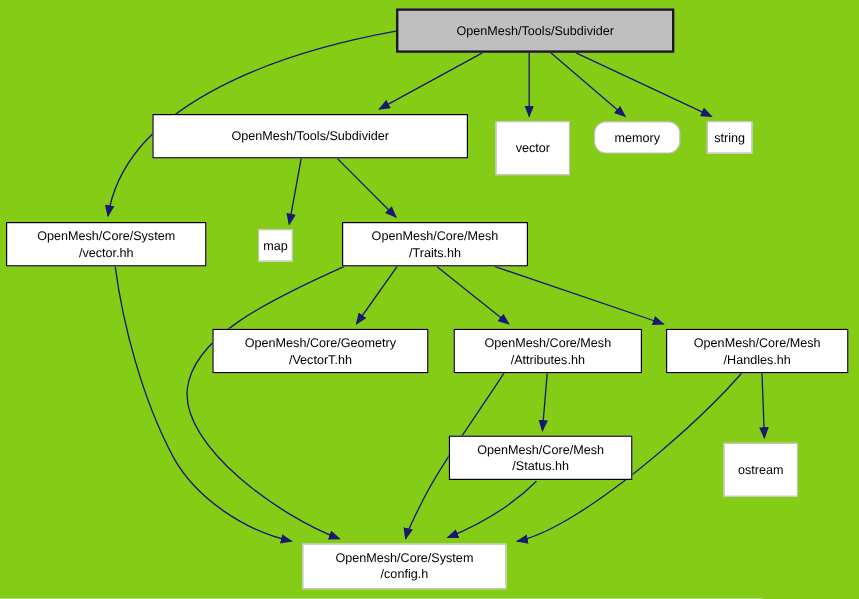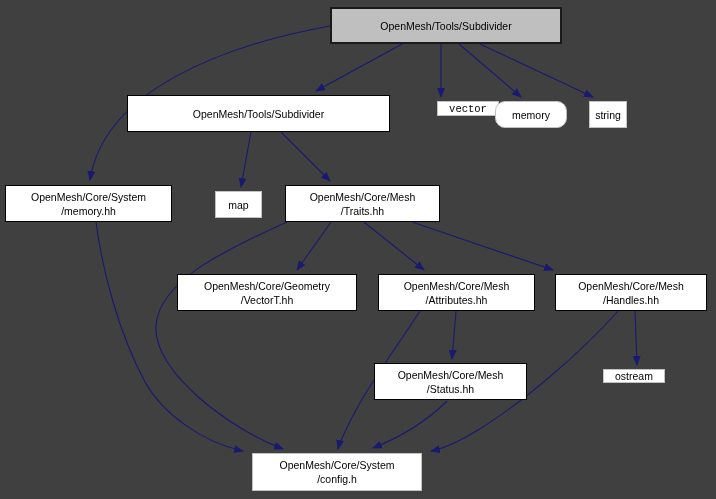--- a/index.html
+++ b/index.html
@@ -1,19 +1,19 @@
 <!DOCTYPE html>
 <html><head>
 <meta charset="utf-8">
 <style>
   html,body{margin:0;padding:0;background:#ffffff;}
   .canvas{
     position:relative;
     width:716px;height:499px;
-    background:#404040;
+    background:#84cc16;
     font-family:"Liberation Sans", sans-serif;
     overflow:hidden;
   }
   #edge-layer{position:absolute;left:0;top:0;width:716px;height:499px;}
   .node{
     position:absolute;
     box-sizing:border-box;
     background:#ffffff;
     border:1px solid #000000;
     color:#000000;
@@ -63,34 +63,34 @@
         <path d="M635,311 L637,365" fill="none" stroke="#191970" stroke-width="1.1" marker-end="url(#arrow)"></path>
         <path d="M618,311 C582,352 522,403 478,430 C460,441 446,448 431,451" fill="none" stroke="#191970" stroke-width="1.1" marker-end="url(#arrow)"></path>
       </svg></div>
   <div id="node-layer">
       <div class="node current" style="left: 330px; top: 7px; width: 232px; height: 37px;">
         <div>OpenMesh/Tools/Subdivider</div>
       </div>
       <div class="node doc" style="left: 127px; top: 95px; width: 263px; height: 37px;">
         <div>OpenMesh/Tools/Subdivider</div>
       </div>
-      <div class="node external" style="left: 437px; top: 101px; width: 62px; height: 15px; font-family: Liberation Mono, monospace;">
+      <div class="node external" style="left: 413px; top: 101px; width: 62px; height: 45px;">
         <div>vector</div>
       </div>
       <div class="node external" style="left: 495px; top: 101px; width: 72px; height: 27px; border-radius: 10px;">
         <div>memory</div>
       </div>
       <div class="node external" style="left: 589px; top: 101px; width: 38px; height: 27px;">
         <div>string</div>
       </div>
       <div class="node doc" style="left: 5px; top: 185px; width: 167px; height: 37px;">
         <div>OpenMesh/Core/System</div>
-        <div>/memory.hh</div>
+        <div>/vector.hh</div>
       </div>
-      <div class="node external" style="left: 215px; top: 191px; width: 47px; height: 27px;">
+      <div class="node external" style="left: 215px; top: 191px; width: 29px; height: 27px;">
         <div>map</div>
       </div>
       <div class="node doc" style="left: 285px; top: 185px; width: 155px; height: 37px;">
         <div>OpenMesh/Core/Mesh</div>
         <div>/Traits.hh</div>
       </div>
       <div class="node doc" style="left: 177px; top: 274px; width: 180px; height: 37px;">
         <div>OpenMesh/Core/Geometry</div>
         <div>/VectorT.hh</div>
       </div>
@@ -99,21 +99,21 @@
         <div>/Attributes.hh</div>
       </div>
       <div class="node doc" style="left: 555px; top: 274px; width: 152px; height: 37px;">
         <div>OpenMesh/Core/Mesh</div>
         <div>/Handles.hh</div>
       </div>
       <div class="node doc" style="left: 374px; top: 363px; width: 153px; height: 37px;">
         <div>OpenMesh/Core/Mesh</div>
         <div>/Status.hh</div>
       </div>
-      <div class="node external" style="left: 603px; top: 369px; width: 62px; height: 14px;">
+      <div class="node external" style="left: 603px; top: 369px; width: 62px; height: 45px;">
         <div>ostream</div>
       </div>
       <div class="node external" style="left: 252px; top: 453px; width: 170px; height: 38px;">
         <div>OpenMesh/Core/System</div>
         <div>/config.h</div>
       </div>
     </div>
 </div>
 
 </body></html>

